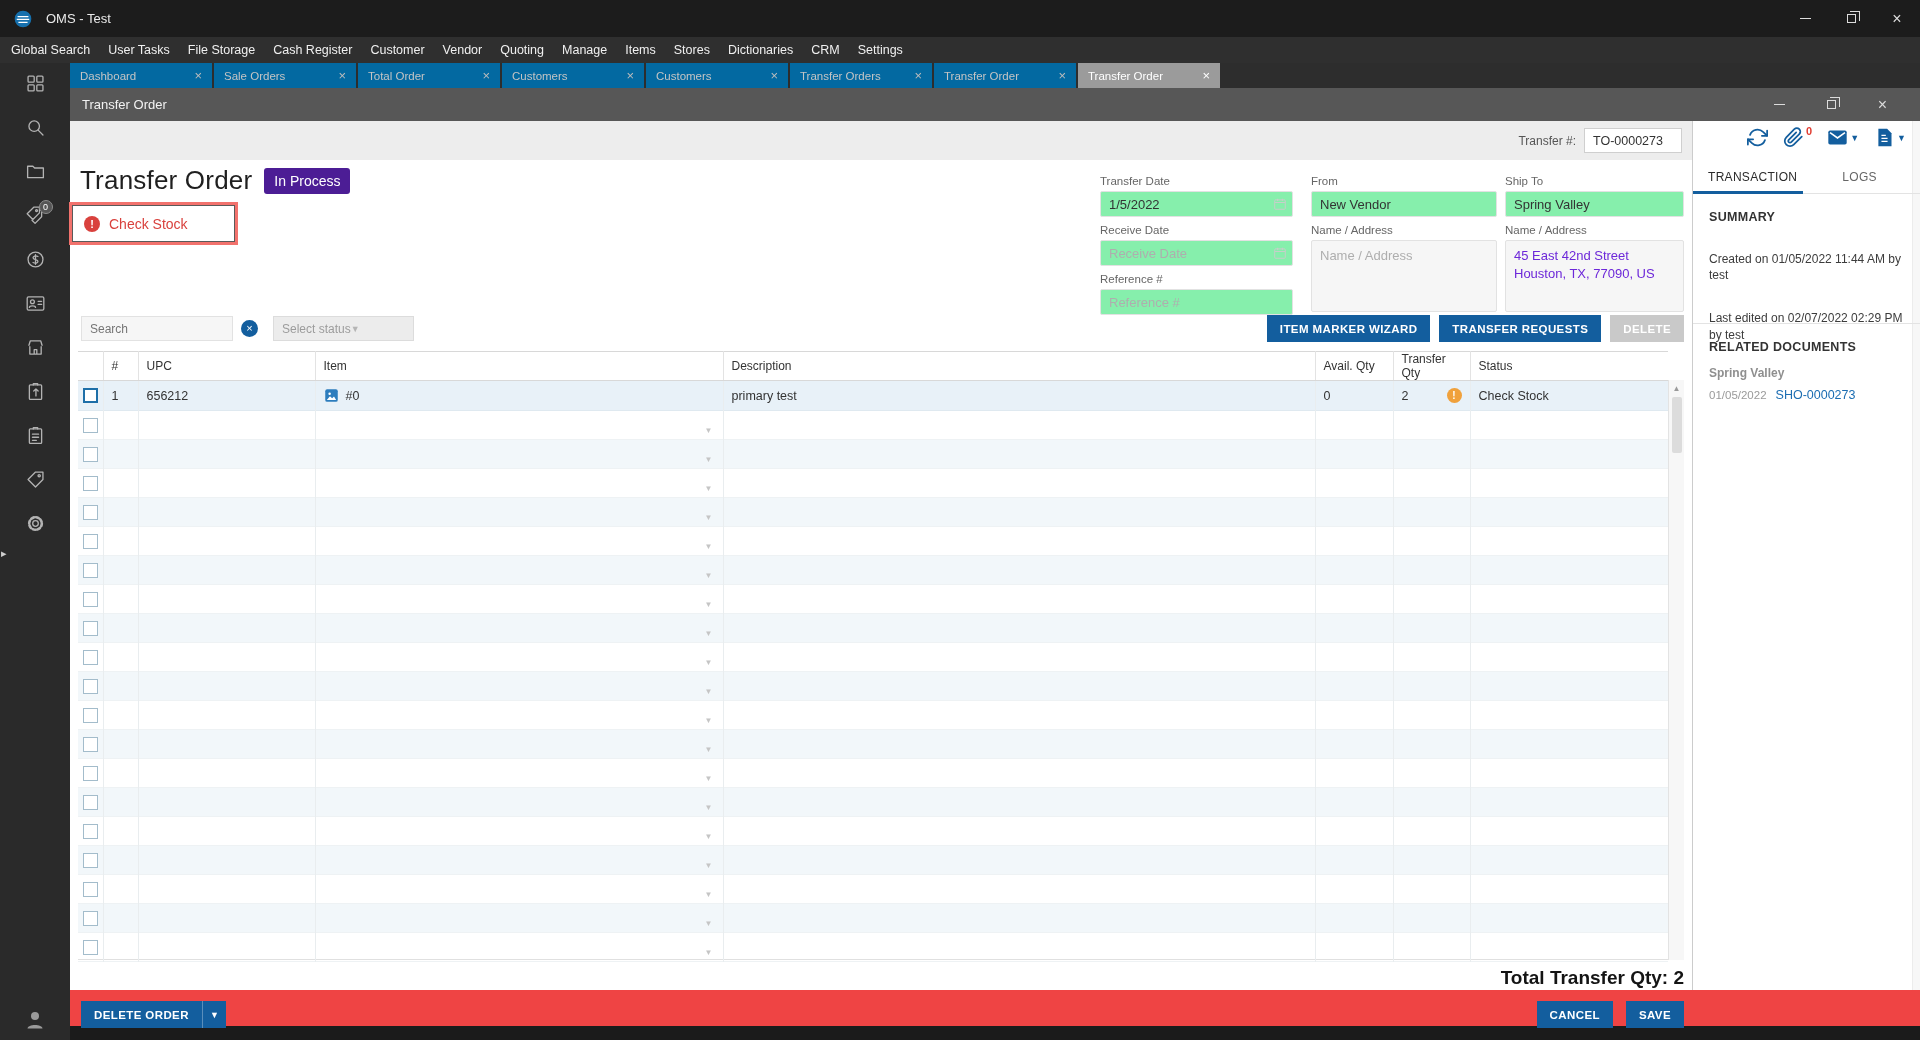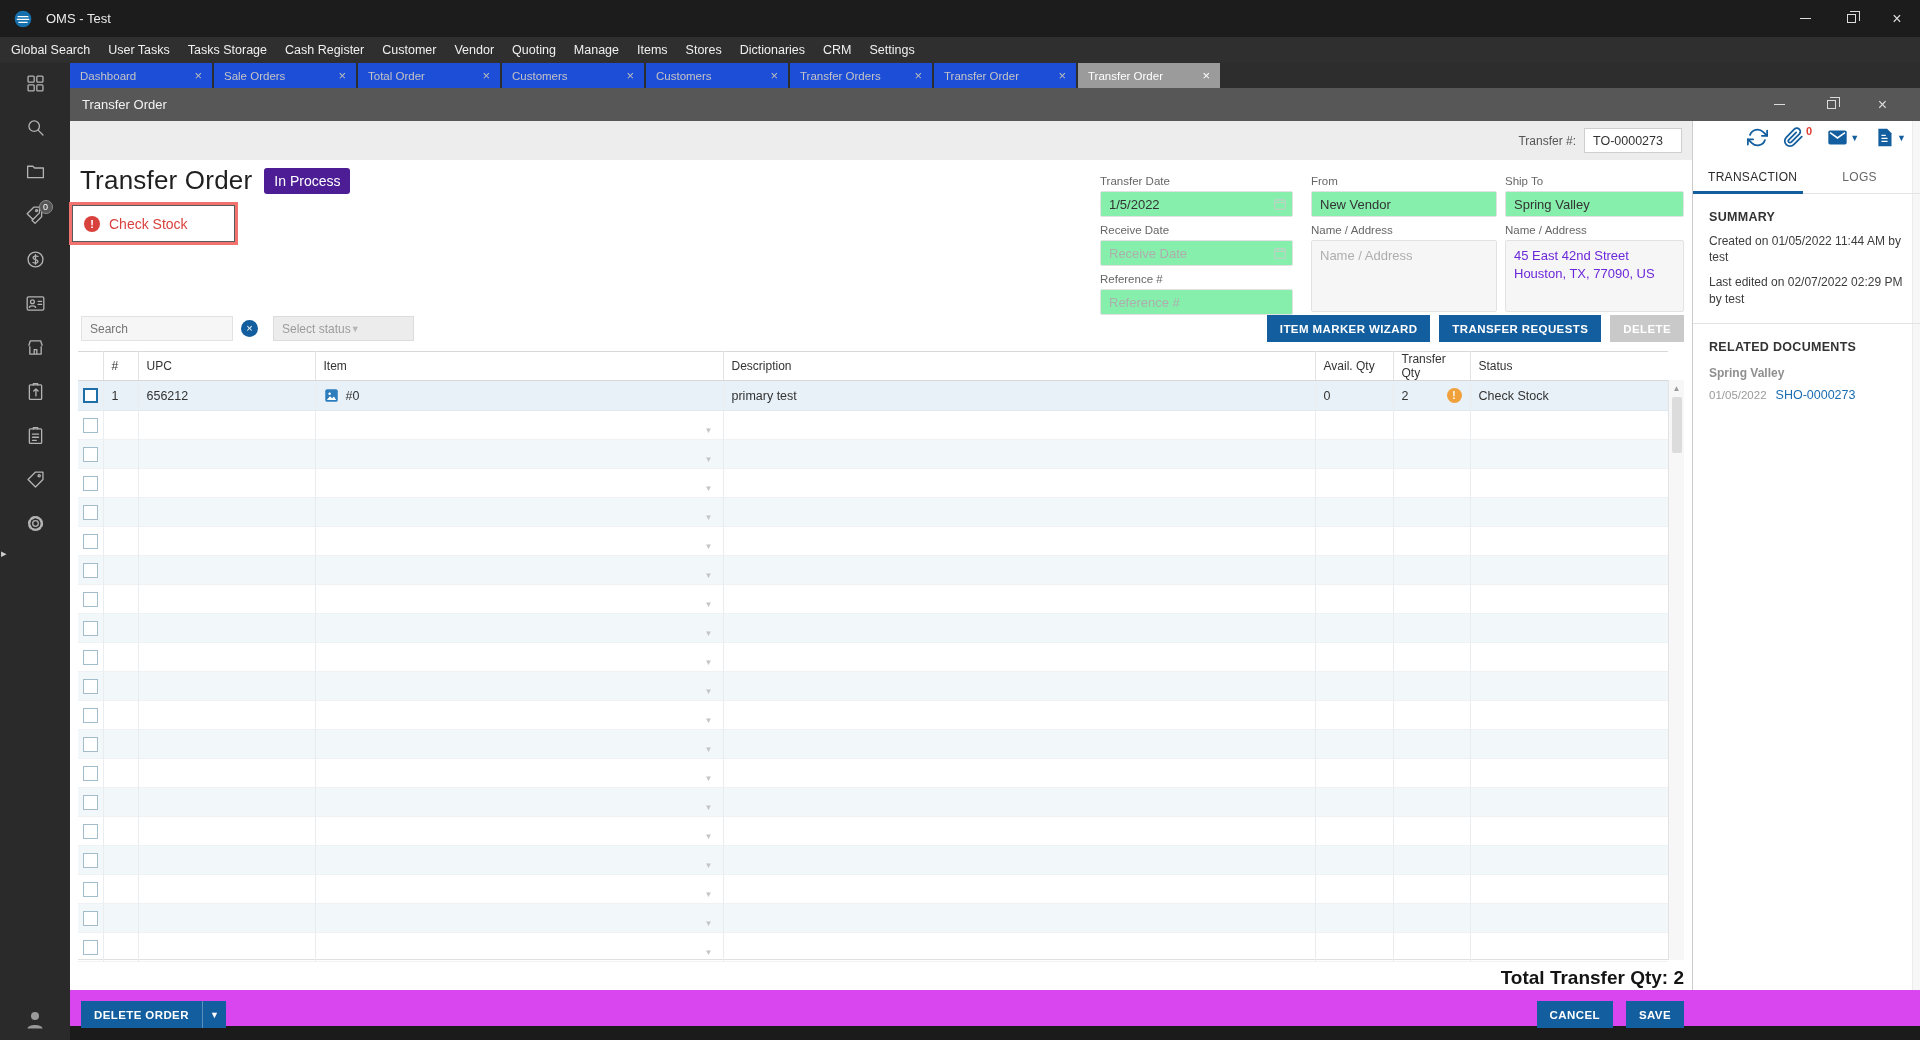--- a/index.html
+++ b/index.html
@@ -35,21 +35,21 @@
   .side-badge { position:absolute; top:-5px; right:-7px; width:14px; height:14px; border-radius:50%;
     background:#565656; border:1px solid #8d8d8d; color:#fff; font-size:9px; display:flex;
     align-items:center; justify-content:center; }
   .expand-arrow { position:absolute; left:1px; top:484px; color:#cfcfcf; font-size:11px; cursor:pointer; }
   .side-user { position:absolute; bottom:8px; left:50%; transform:translateX(-50%); width:24px; height:24px; }
   .side-user svg { width:24px; height:24px; }
 
   
   .tabstrip { position:absolute; left:70px; top:63px; width:1850px; height:25px; background:#2d2d2d;
     display:flex; }
-  .tab { width:142px; height:25px; background:#1d4ed8; margin-right:2px; display:flex; align-items:center;
+  .tab { width:142px; height:25px; background:#0369a1; margin-right:2px; display:flex; align-items:center;
     justify-content:space-between; padding:0 10px; cursor:pointer; }
   .tab-label { color:#c4c4c4; font-size:11.5px; white-space:nowrap; overflow:hidden; }
   .tab-close { color:#bdbdbd; font-size:13px; line-height:1; }
   .tab.active { background:#9b9b9b; }
   .tab.active .tab-label, .tab.active .tab-close { color:#ffffff; }
 
   
   .inner-titlebar { position:absolute; left:70px; top:88px; width:1850px; height:33px; background:#575757;
     display:flex; align-items:center; }
   .inner-title { color:#f2f2f2; font-size:13px; margin-left:12px; }
@@ -131,21 +131,21 @@
     font-weight:bold; display:flex; align-items:center; justify-content:center; }
   .c-status-red { color:#d9413d; }
   .scrollstrip { position:absolute; left:1590px; top:29px; width:16px; height:580px; background:#f7f7f7;
     border-left:1px solid #e3e3e3; }
   .scroll-up { text-align:center; color:#9a9a9a; font-size:8px; padding-top:4px; }
   .scroll-thumb { width:10px; height:56px; background:#dcdcdc; margin:4px auto 0; border-radius:2px; }
 
   .total-row { position:absolute; right:8px; top:846px; font-size:19px; font-weight:bold; color:#141414; }
 
   
-  .footer { position:absolute; left:70px; top:990px; width:1850px; height:36px; background:#d946ef; }
+  .footer { position:absolute; left:70px; top:990px; width:1850px; height:36px; background:#ef4444; }
   .delete-group { position:absolute; left:11px; top:11px; display:flex; }
   .delete-caret { width:24px; height:27px; background:#135e9e; border-left:1px solid rgba(255,255,255,.3);
     color:#fff; font-size:9px; display:flex; align-items:center; justify-content:center; cursor:pointer; }
   .footer-right { position:absolute; right:236px; top:11px; display:flex; gap:13px; }
 
   
   .side-panel { position:absolute; left:1692px; top:121px; width:228px; height:869px; background:#fff;
     border-left:1px solid #cccccc; }
   .panel-scroll { position:absolute; right:0; top:0; width:8px; height:869px; background:#f7f7f7;
     border-left:1px solid #ececec; }
@@ -156,21 +156,21 @@
   .attach-count { color:#e03c31; font-size:11px; font-weight:bold; margin-top:-2px; }
   .ic-caret { color:#135e9e; font-size:9px; margin-top:6px; }
   .panel-tabs { position:absolute; left:0; top:40px; width:228px; height:33px; border-bottom:1px solid #e3e3e3;
     display:flex; align-items:center; padding-left:15px; gap:45px; }
   .panel-tab { font-size:12px; letter-spacing:.3px; color:#666; cursor:pointer; }
   .panel-tab.active { color:#2b2b2b; }
   .tab-underline { position:absolute; left:0; bottom:-1px; width:110px; height:3px; background:#135e9e; }
   .panel-summary { position:absolute; left:0; top:73px; width:228px; height:130px; padding:16px;
     border-bottom:1px solid #e3e3e3; }
   .panel-h { font-size:12.5px; font-weight:bold; color:#333; letter-spacing:.3px; }
-  .panel-p { font-size:12px; color:#3c3c3c; margin-top:9px; line-height:1.35; width:196px; }
+  .panel-p { font-size:12px; color:#3c3c3c; margin-top:27px; line-height:1.35; width:196px; }
   .panel-related { position:absolute; left:0; top:203px; width:228px; padding:16px; }
   .rel-name { font-size:12px; font-weight:bold; color:#8f8f8f; margin-top:12px; }
   .rel-row { display:flex; align-items:center; gap:9px; margin-top:8px; }
   .rel-date { font-size:11.5px; color:#9a9a9a; }
   .rel-link { font-size:12.5px; color:#1b6db2; font-weight:500; cursor:pointer; }
 </style>
 </head>
 <body>
 
 <div class="app">
@@ -188,21 +188,21 @@
       <span class="win-btn">
           <span class="gl-restore"></span>
         </span>
       <span class="win-btn gl-close">×</span>
     </div>
   </div>
 
   <div class="menubar">
       <span class="menu-item">Global Search</span>
       <span class="menu-item">User Tasks</span>
-      <span class="menu-item">Tasks Storage</span>
+      <span class="menu-item">File Storage</span>
       <span class="menu-item">Cash Register</span>
       <span class="menu-item">Customer</span>
       <span class="menu-item">Vendor</span>
       <span class="menu-item">Quoting</span>
       <span class="menu-item">Manage</span>
       <span class="menu-item">Items</span>
       <span class="menu-item">Stores</span>
       <span class="menu-item">Dictionaries</span>
       <span class="menu-item">CRM</span>
       <span class="menu-item">Settings</span>

